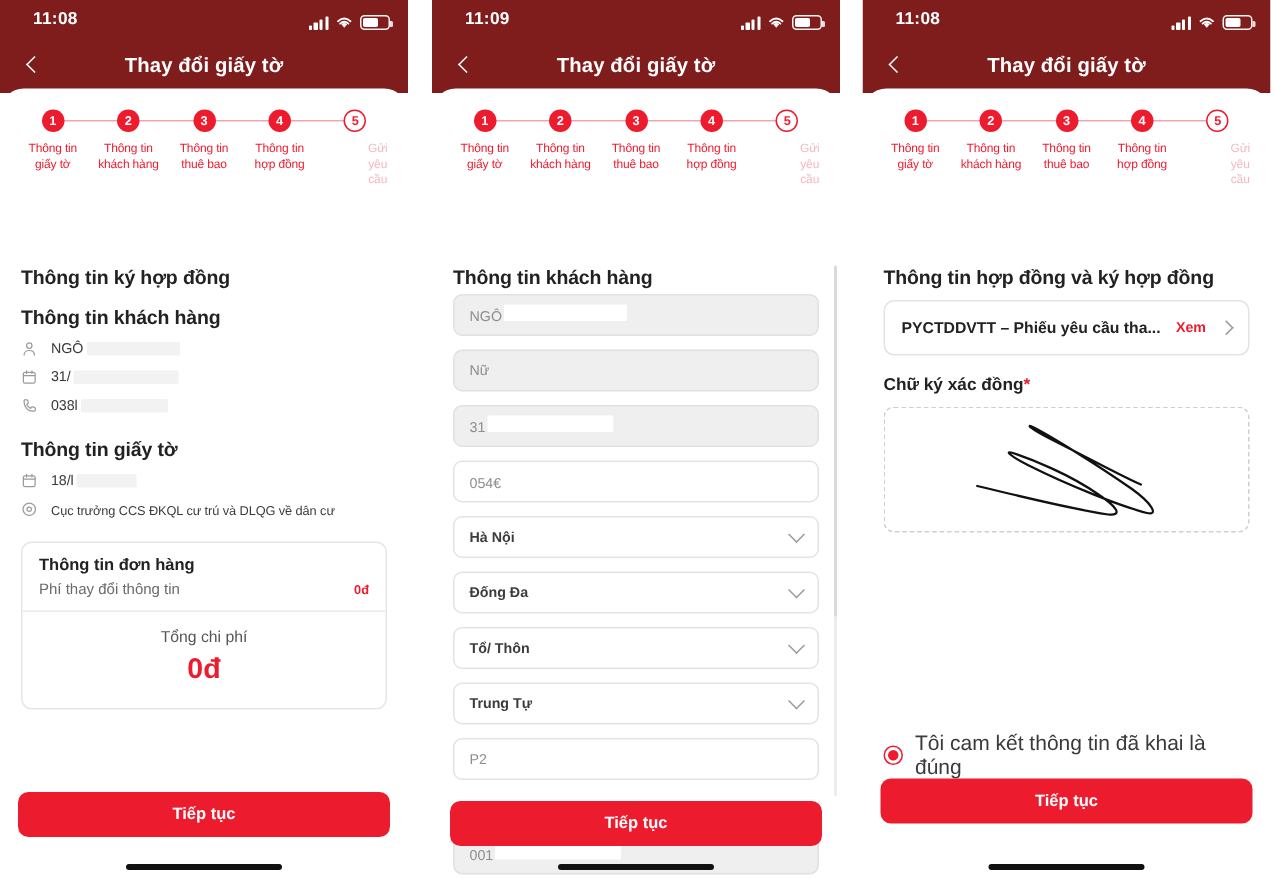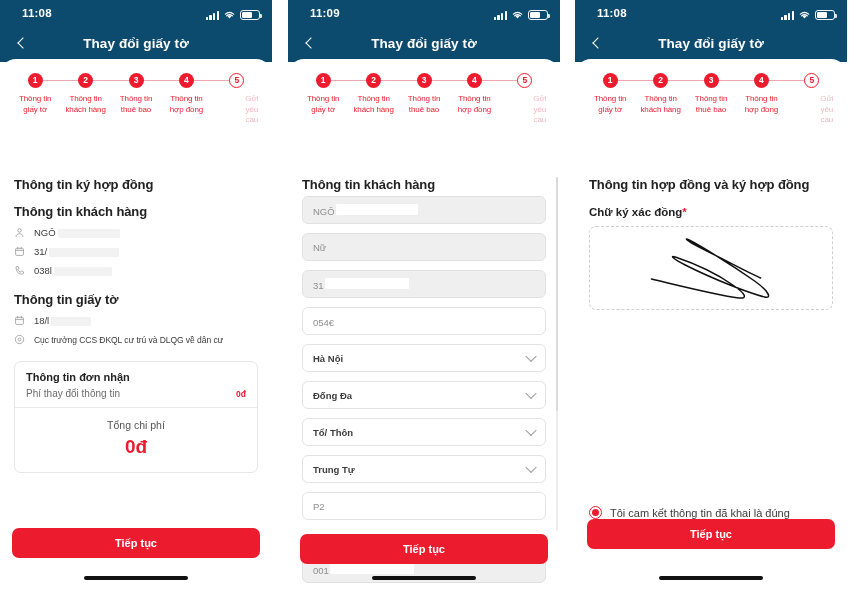--- a/index.html
+++ b/index.html
@@ -25,21 +25,21 @@
     overflow: hidden;
     flex: 0 0 auto;
   }
   .gap { flex: 0 0 auto; width: 16px; height: 591px; background:#fff; }
   .gap.g2 { width: 15px; }
 
   
   .hdr {
     position: absolute; top: 0; left: 0; right: 0;
     height: 62px;
-    background: #0c4a6e;
+    background: #7f1d1d;
     border-bottom-left-radius: 0;
   }
   .statusbar {
     position: relative;
     height: 26px;
     display: flex; align-items: center;
     padding: 0 14px;
   }
   .clock {
     font-size: 11.5px; font-weight: bold; color: #fff;
@@ -272,21 +272,21 @@
     position: absolute; left: 14px; right: 14px; bottom: 72px;
     display: flex; align-items: center; gap: 8px;
   }
   .radio {
     width: 13px; height: 13px; border-radius: 50%;
     border: 1.4px solid #ED1B2E; box-sizing: border-box;
     display: flex; align-items: center; justify-content: center;
     flex: 0 0 13px;
   }
   .radio i { width: 7px; height: 7px; border-radius: 50%; background: #ED1B2E; display:block; }
-  .consent .ctext { font-size: 11px; color: #3a3a3a; }
+  .consent .ctext { font-size: 14px; color: #3a3a3a; }
 
   
   .cta {
     position: absolute; left: 12px; right: 12px;
     height: 30px; border-radius: 7px;
     background: #ED1B2E; color: #fff;
     font-size: 11px; font-weight: bold;
     display: flex; align-items: center; justify-content: center;
     border: none; cursor: pointer;
     font-family: "Liberation Sans", sans-serif;
@@ -415,21 +415,21 @@
             <svg width="11" height="11" viewBox="0 0 16 16" fill="none" stroke="#9b9b9b" stroke-width="1.2">
                 <circle cx="8" cy="8" r="6"></circle>
                 <circle cx="8" cy="8" r="2.1"></circle>
               </svg>
           </span>
           <span class="txt" style="font-size:8.5px">Cục trưởng CCS ĐKQL cư trú và DLQG về dân cư</span>
         </div>
 
         <div class="order-card">
           <div class="order-head">
-            <div class="order-title">Thông tin đơn nhận</div>
+            <div class="order-title">Thông tin đơn hàng</div>
             <div class="order-fee">
               <span class="lbl">Phí thay đổi thông tin</span>
               <span class="val">0đ</span>
             </div>
           </div>
           <div class="order-total">
             <div class="lbl">Tổng chi phí</div>
             <div class="big">0đ</div>
           </div>
         </div>
@@ -618,20 +618,25 @@
 
           <span class="bubble hollow">5</span>
           <span class="step-label muted">Gửi
 yêu cầu</span>
         </div>
       </div>
 
       <div class="content">
         <h2 class="sect">Thông tin hợp đồng và ký hợp đồng</h2>
 
+        <div class="contract-row">
+          <span class="cname">PYCTDDVTT – Phiếu yêu cầu tha...</span>
+          <span class="cview">Xem</span>
+          <span class="carrow"></span>
+        </div>
 
         <div class="req-label"><span>Chữ ký xác đồng</span><span class="star">*</span></div>
 
         <div class="sigbox">
           <svg viewBox="0 0 244 82" preserveAspectRatio="none">
             <path d="M62 52 C96 60 128 68 150 71 C160 72 156 66 144 58 C124 44 98 34 86 30 C80 28 84 32 96 38 C124 52 160 66 176 70 C184 72 180 64 166 54 C140 36 110 18 100 13 C94 10 98 14 110 20 C138 34 162 47 172 51" fill="none" stroke="#111" stroke-width="1.5" stroke-linecap="round" stroke-linejoin="round"></path>
           </svg>
         </div>
       </div>
 

